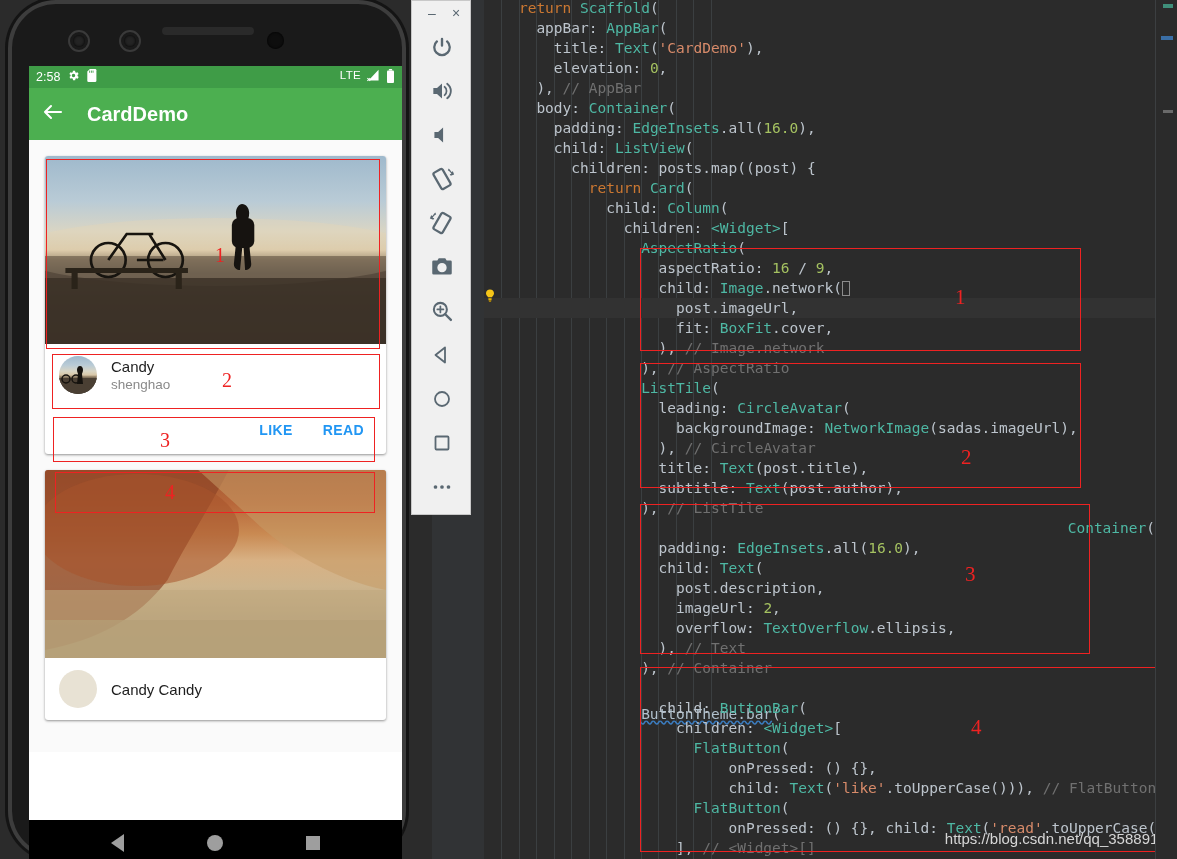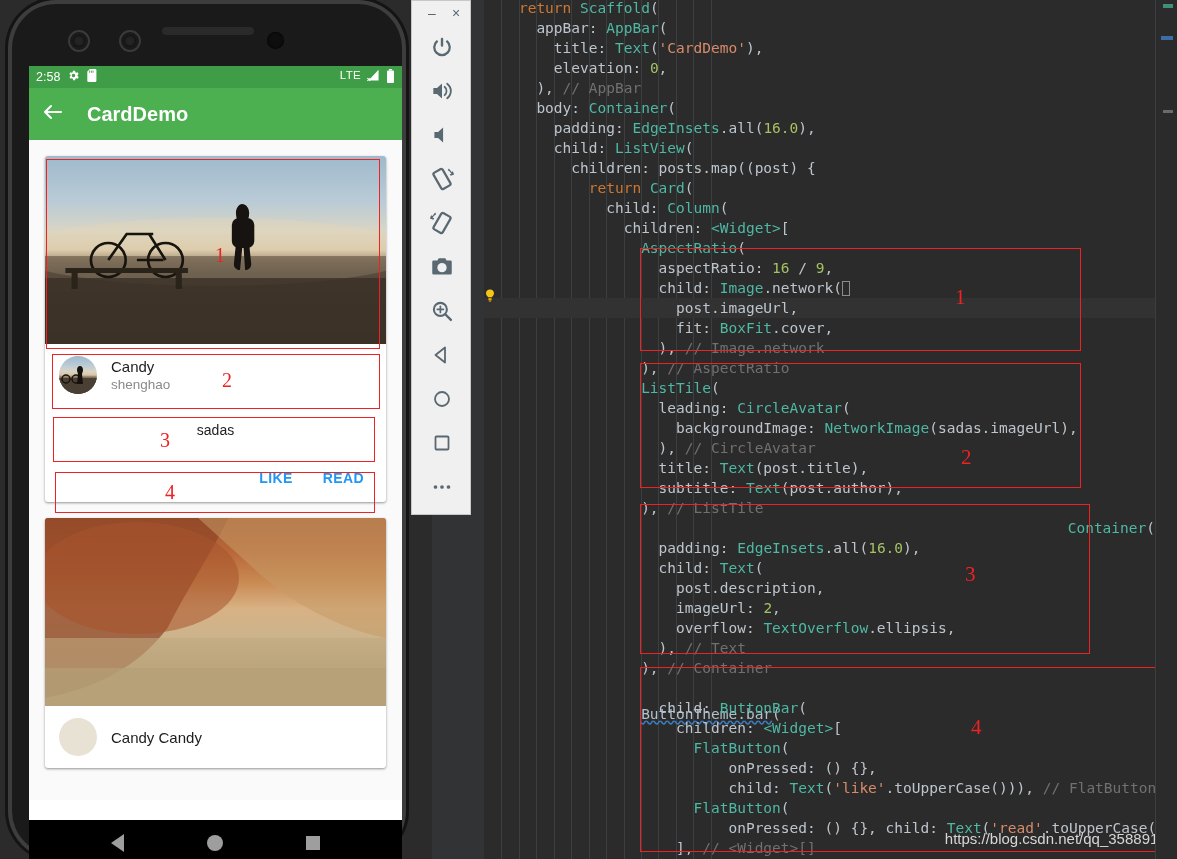--- a/index.html
+++ b/index.html
@@ -467,21 +467,20 @@
                   <path d="M21 10c2 0 3 2 3 4s-1 3-1 4l1 10h-6l1-10c0-1-1-2-1-4s1-4 3-4z" fill="#15120e"></path>
                   <circle cx="7" cy="23" r="4" fill="none" stroke="#15120e" stroke-width="1.4"></circle>
                   <circle cx="17" cy="23" r="4" fill="none" stroke="#15120e" stroke-width="1.4"></circle>
                 </svg>
               </div>
               <div>
                 <div class="tile-title">Candy</div>
                 <div class="tile-sub">shenghao</div>
               </div>
             </div>
-            <div class="desc">sadas</div>
             <div class="buttonbar">
               <button class="flatbtn">LIKE</button>
               <button class="flatbtn">READ</button>
             </div>
           </div>
 
           <div class="card">
             <div class="card-img">
               <div class="img-cow"></div>
               <svg viewBox="0 0 334 188" preserveAspectRatio="none" style="position:absolute;inset:0;width:100%;height:100%">

